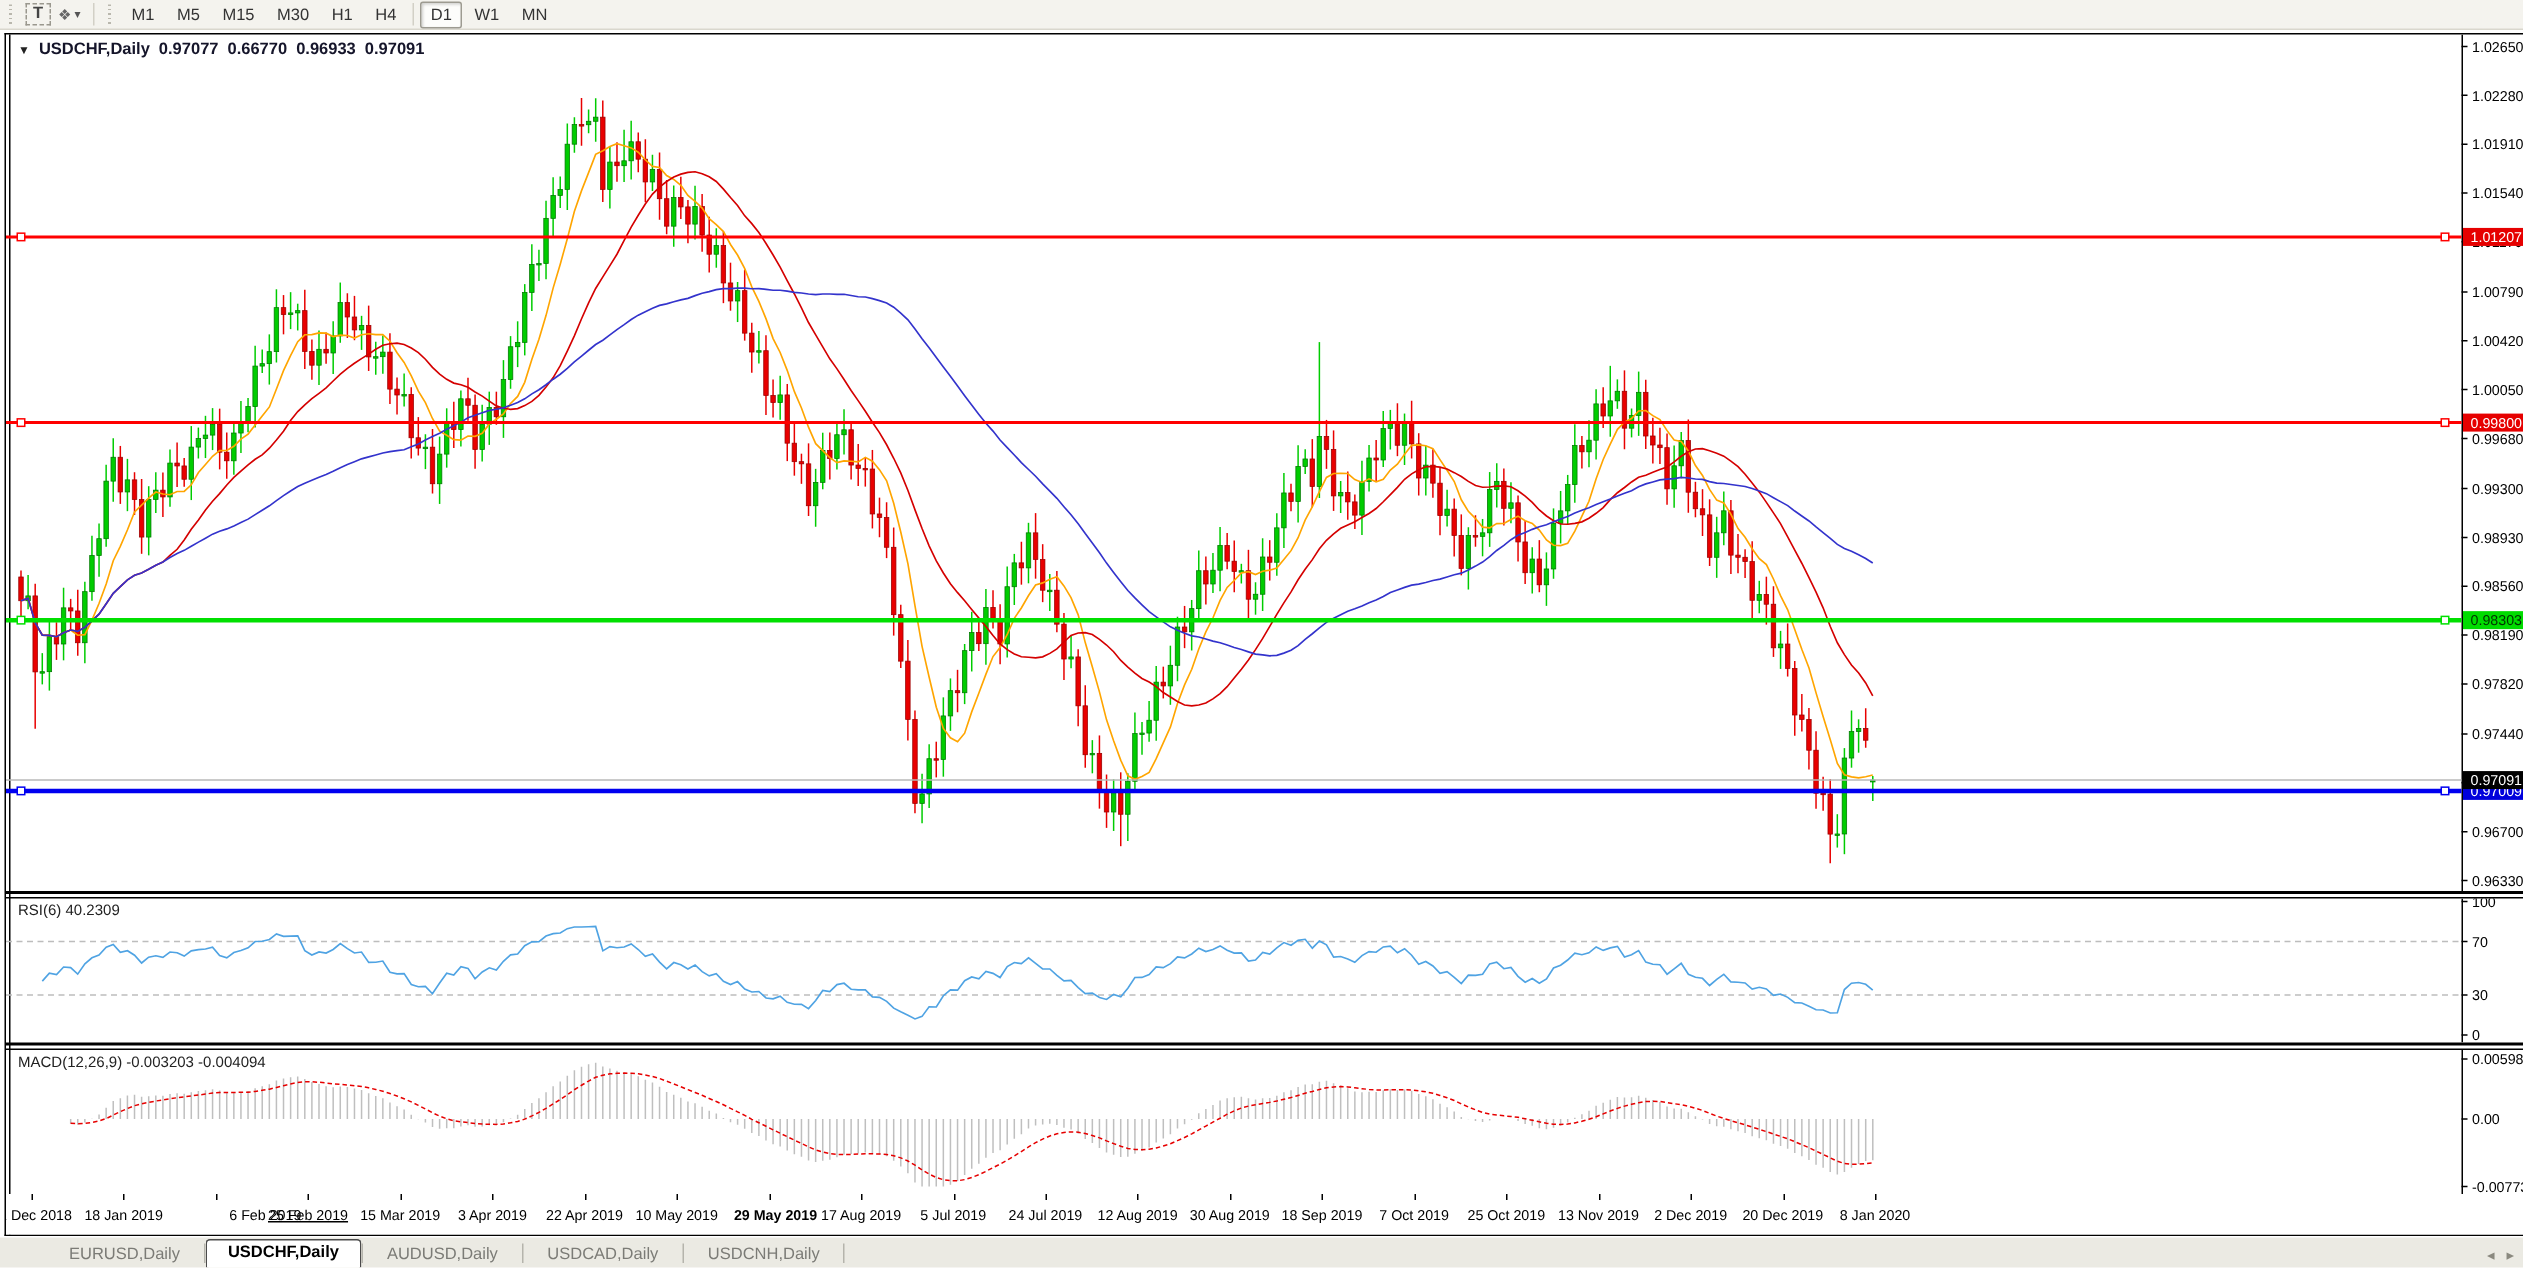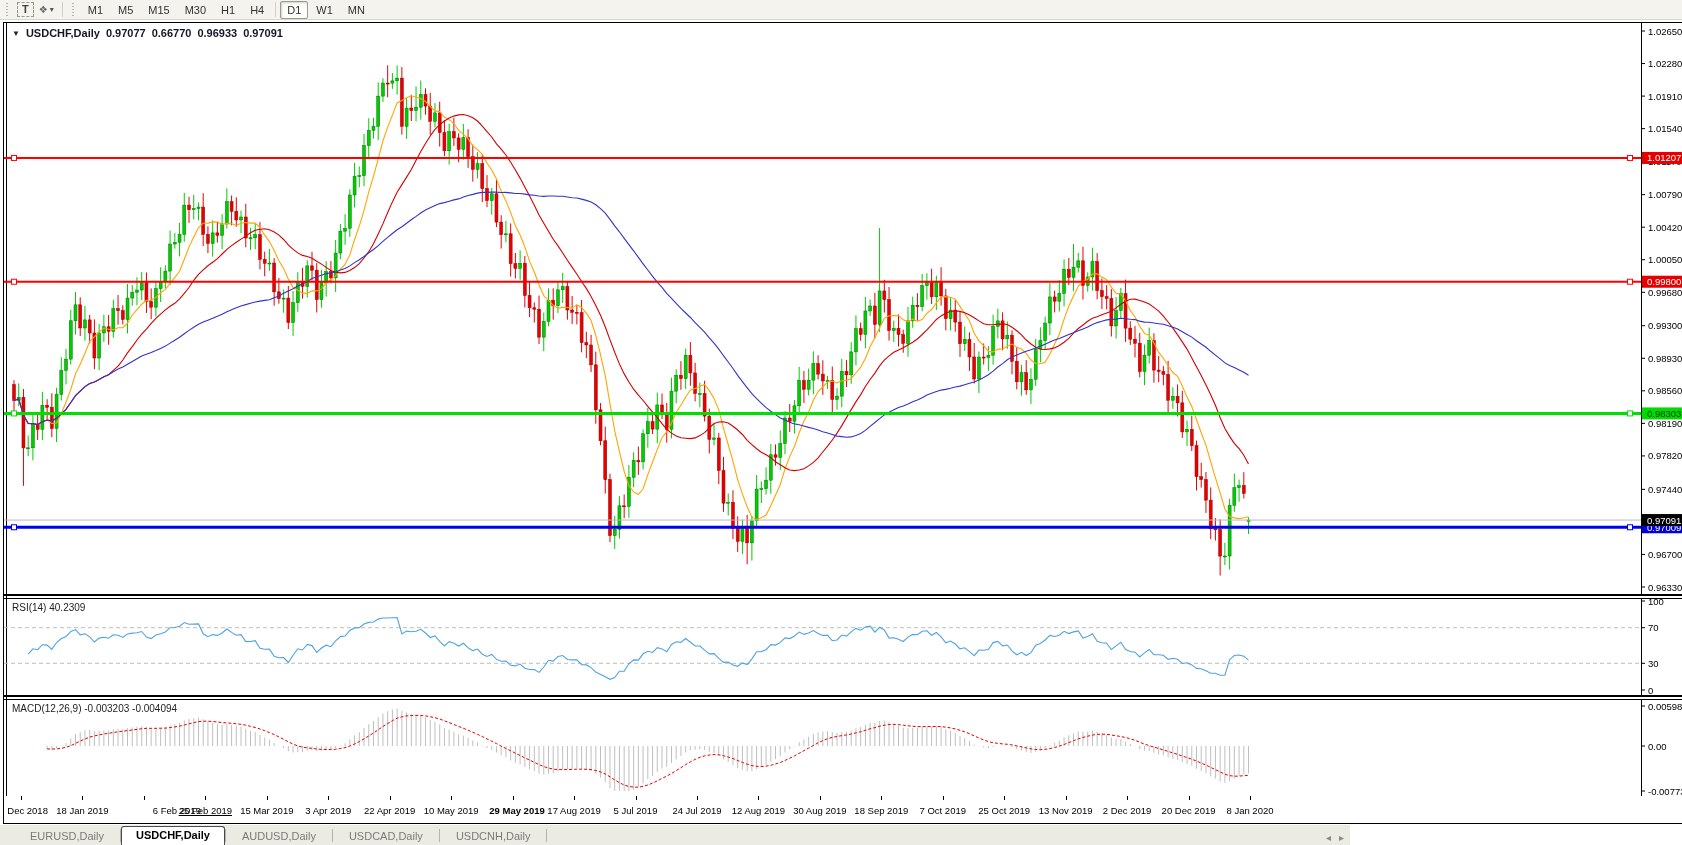--- a/index.html
+++ b/index.html
@@ -34,22 +34,22 @@
     color:#15152a; display:flex; gap:6px; align-items:center; white-space:nowrap; }
   .title-overlay .tri { font-size:8px; color:#222; }
   .ind-label { position:absolute; left:8px; top:3px; font-size:10px; color:#222;
     white-space:nowrap; }
   
   .dateaxis { position:relative; height:27px; width:1682px; background:#fff; overflow:hidden; }
   .dlabel { position:absolute; top:9px; transform:translateX(-50%); font-size:9.5px; color:#000;
     white-space:nowrap; }
   .dtick { position:absolute; top:0; width:1px; height:4px; background:#000; }
   
-  .tabbar { position:absolute; left:0; top:825px; width:1350px; height:20px; background:#ebeae3;
-    display:flex; align-items:flex-end; padding-left:14px; }
+  .tabbar { position:absolute; left:0; top:825px; width:1682px; height:20px; background:#ebeae3;
+    display:flex; align-items:flex-end; padding-left:30px; }
   .tab { font-size:11px; color:#7b7b76; padding:2px 16px 3px; cursor:default; }
   .tab.active { background:#fff; color:#000; font-weight:bold; border:1px solid #4a4a4a;
     border-bottom:none; border-radius:3px 3px 0 0; padding:2px 14px 4px; }
   .tabdiv { width:1px; height:13px; background:#b5b4ac; margin-bottom:3px; }
   .tabnav { margin-left:auto; margin-right:6px; margin-bottom:2px; display:flex; gap:8px;
     font-size:10px; color:#8a897f; }
   .tabnav span { cursor:default; }
 </style>
 </head>
 <body>
@@ -696,21 +696,21 @@
         <line x1="0" y1="28.699999999999996" x2="1637" y2="28.699999999999996" stroke="#BDBDBD" stroke-dasharray="4,3"></line>
         <line x1="1637" y1="28.699999999999996" x2="1641" y2="28.699999999999996" stroke="#000"></line>
         <text x="1644" y="32.199999999999996" font-size="9.5" font-family="Liberation Sans, sans-serif">70</text>
         <line x1="0" y1="64.3" x2="1637" y2="64.3" stroke="#BDBDBD" stroke-dasharray="4,3"></line>
         <line x1="1637" y1="64.3" x2="1641" y2="64.3" stroke="#000"></line>
         <text x="1644" y="67.8" font-size="9.5" font-family="Liberation Sans, sans-serif">30</text>
         <line x1="1637" y1="91" x2="1641" y2="91" stroke="#000"></line>
         <text x="1644" y="94.5" font-size="9.5" font-family="Liberation Sans, sans-serif">0</text>
         <polyline points="24.2,55.1 28.9,49.8 33.7,50.7 38.4,45.7 43.1,46.1 47.8,50.4 52.6,43.5 57.3,39.5 62.0,37.7 66.8,32.5 71.5,30.6 76.2,35.9 81.0,34.8 85.7,37.8 90.4,43.0 95.1,39.1 99.9,38.2 104.6,39.2 109.3,35.7 114.1,36.2 118.8,38.4 123.5,34.9 128.3,34.1 133.0,33.7 137.7,32.5 142.4,38.0 147.2,39.6 151.9,36.0 156.6,34.7 161.4,32.9 166.1,28.7 170.8,28.5 175.6,27.3 180.3,23.6 185.0,25.2 189.7,25.1 194.5,24.9 199.2,34.8 203.9,37.7 208.7,35.6 213.4,36.4 218.1,34.0 222.9,30.0 227.6,33.4 232.3,36.3 237.0,35.7 241.8,42.6 246.5,42.5 251.2,41.7 256.0,49.2 260.7,50.2 265.4,50.1 270.2,57.3 274.9,58.8 279.6,58.6 284.3,63.5 289.1,56.3 293.8,49.8 298.5,51.0 303.3,45.4 308.0,46.6 312.7,53.5 317.5,49.0 322.2,46.2 326.9,47.7 331.6,41.9 336.4,37.6 341.1,37.0 345.8,31.5 350.6,28.9 355.3,28.8 360.0,25.0 364.8,23.4 369.5,23.0 374.2,20.1 378.9,19.0 383.7,19.0 388.4,18.8 393.1,18.6 397.9,34.9 402.6,32.1 407.3,32.8 412.1,32.3 416.8,30.3 421.5,34.0 426.2,38.5 431.0,36.9 435.7,42.4 440.4,46.9 445.2,42.7 449.9,44.2 454.6,47.0 459.4,44.3 464.1,48.8 468.8,51.6 473.5,50.1 478.3,55.2 483.0,57.4 487.7,55.4 492.5,60.4 497.2,62.3 501.9,62.0 506.7,66.3 511.4,66.9 516.1,65.1 520.8,69.2 525.6,70.5 530.3,70.6 535.0,73.4 539.8,68.0 544.5,61.3 549.2,62.1 554.0,57.4 558.7,56.5 563.4,60.5 568.1,60.9 572.9,60.9 577.6,65.6 582.3,65.9 587.1,68.6 591.8,73.1 596.5,75.5 601.3,77.8 606.0,80.3 610.7,78.6 615.4,72.2 620.2,72.3 624.9,64.8 629.6,60.9 634.4,61.1 639.1,54.8 643.8,52.3 648.6,53.5 653.3,48.6 658.0,49.9 662.7,52.7 667.5,45.4 672.2,42.7 676.9,43.4 681.7,39.5 686.4,43.2 691.1,47.0 695.9,47.0 700.6,51.2 705.3,54.9 710.0,54.6 714.8,59.4 719.5,63.4 724.2,63.1 729.0,66.0 733.7,67.3 738.4,63.9 743.2,65.5 747.9,59.8 752.6,52.7 757.3,52.6 762.1,50.7 766.8,45.6 771.5,46.1 776.3,43.4 781.0,38.9 785.7,39.6 790.5,37.0 795.2,33.1 799.9,35.4 804.6,34.0 809.4,31.6 814.1,34.5 818.8,36.4 823.6,36.3 828.3,41.7 833.0,41.0 837.8,36.0 842.5,37.1 847.2,32.9 851.9,29.4 856.7,31.2 861.4,27.9 866.1,27.2 870.9,33.1 875.6,28.3 880.3,30.9 885.1,39.1 889.8,38.7 894.5,40.3 899.2,42.5 904.0,38.1 908.7,35.4 913.4,35.8 918.2,32.3 922.9,31.8 927.6,36.2 932.4,33.5 937.1,37.8 941.8,43.8 946.5,42.0 951.3,45.0 956.0,49.9 960.7,48.8 965.5,52.6 970.2,56.7 974.9,51.1 979.7,51.2 984.4,50.5 989.1,43.6 993.8,42.4 998.6,46.8 1003.3,46.0 1008.0,51.9 1012.8,55.8 1017.5,53.3 1022.2,56.5 1027.0,53.6 1031.7,46.3 1036.4,44.5 1041.1,41.0 1045.9,36.4 1050.6,37.5 1055.3,36.2 1060.1,32.3 1064.8,34.6 1069.5,32.9 1074.3,31.9 1079.0,39.0 1083.7,37.5 1088.4,34.7 1093.2,42.4 1097.9,43.8 1102.6,44.2 1107.4,50.5 1112.1,46.9 1116.8,43.2 1121.6,50.5 1126.3,52.5 1131.0,53.2 1135.7,58.0 1140.5,53.9 1145.2,50.5 1149.9,55.6 1154.7,55.8 1159.4,56.3 1164.1,60.4 1168.9,59.2 1173.6,60.3 1178.3,64.5 1183.0,63.7 1187.8,65.9 1192.5,69.4 1197.2,69.7 1202.0,71.8 1206.7,74.2 1211.4,74.3 1216.2,76.3 1220.9,76.2 1225.6,60.7 1230.3,56.5 1235.1,56.0 1239.8,57.2 1244.5,61.1" fill="none" stroke="#4FA3E3" stroke-width="1.1"></polyline>
       </svg>
-    <div class="ind-label">RSI(14) 40.2309</div>
+    <div class="ind-label">RSI(6) 40.2309</div>
   </div>
 
   <div class="splitter"></div>
 
   <div class="pane" id="macd-pane">
     <svg id="macd-svg" width="1679" height="96">
         <line x1="1637.5" y1="0" x2="1637.5" y2="96" stroke="#000"></line>
         <line x1="1637" y1="6" x2="1641" y2="6" stroke="#000"></line>
         <text x="1644" y="9.5" font-size="9.5" font-family="Liberation Sans, sans-serif">0.005986</text>
         <line x1="1637" y1="46" x2="1641" y2="46" stroke="#000"></line>

